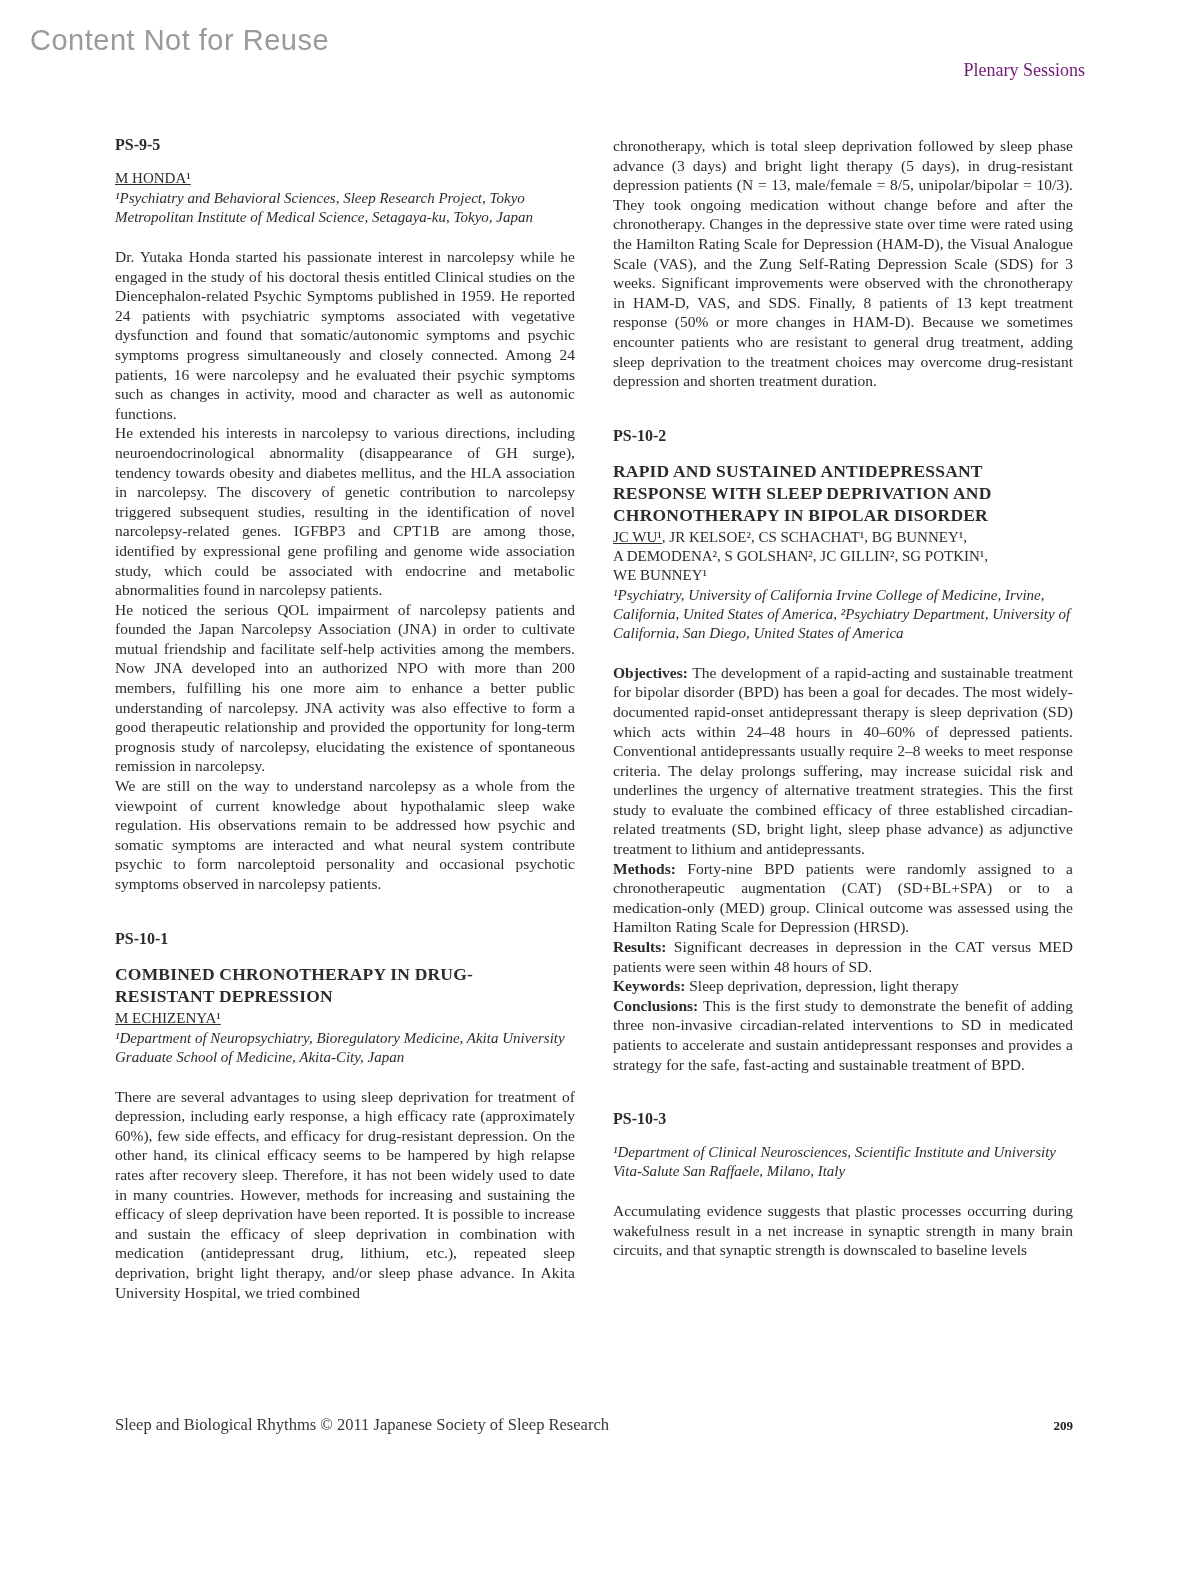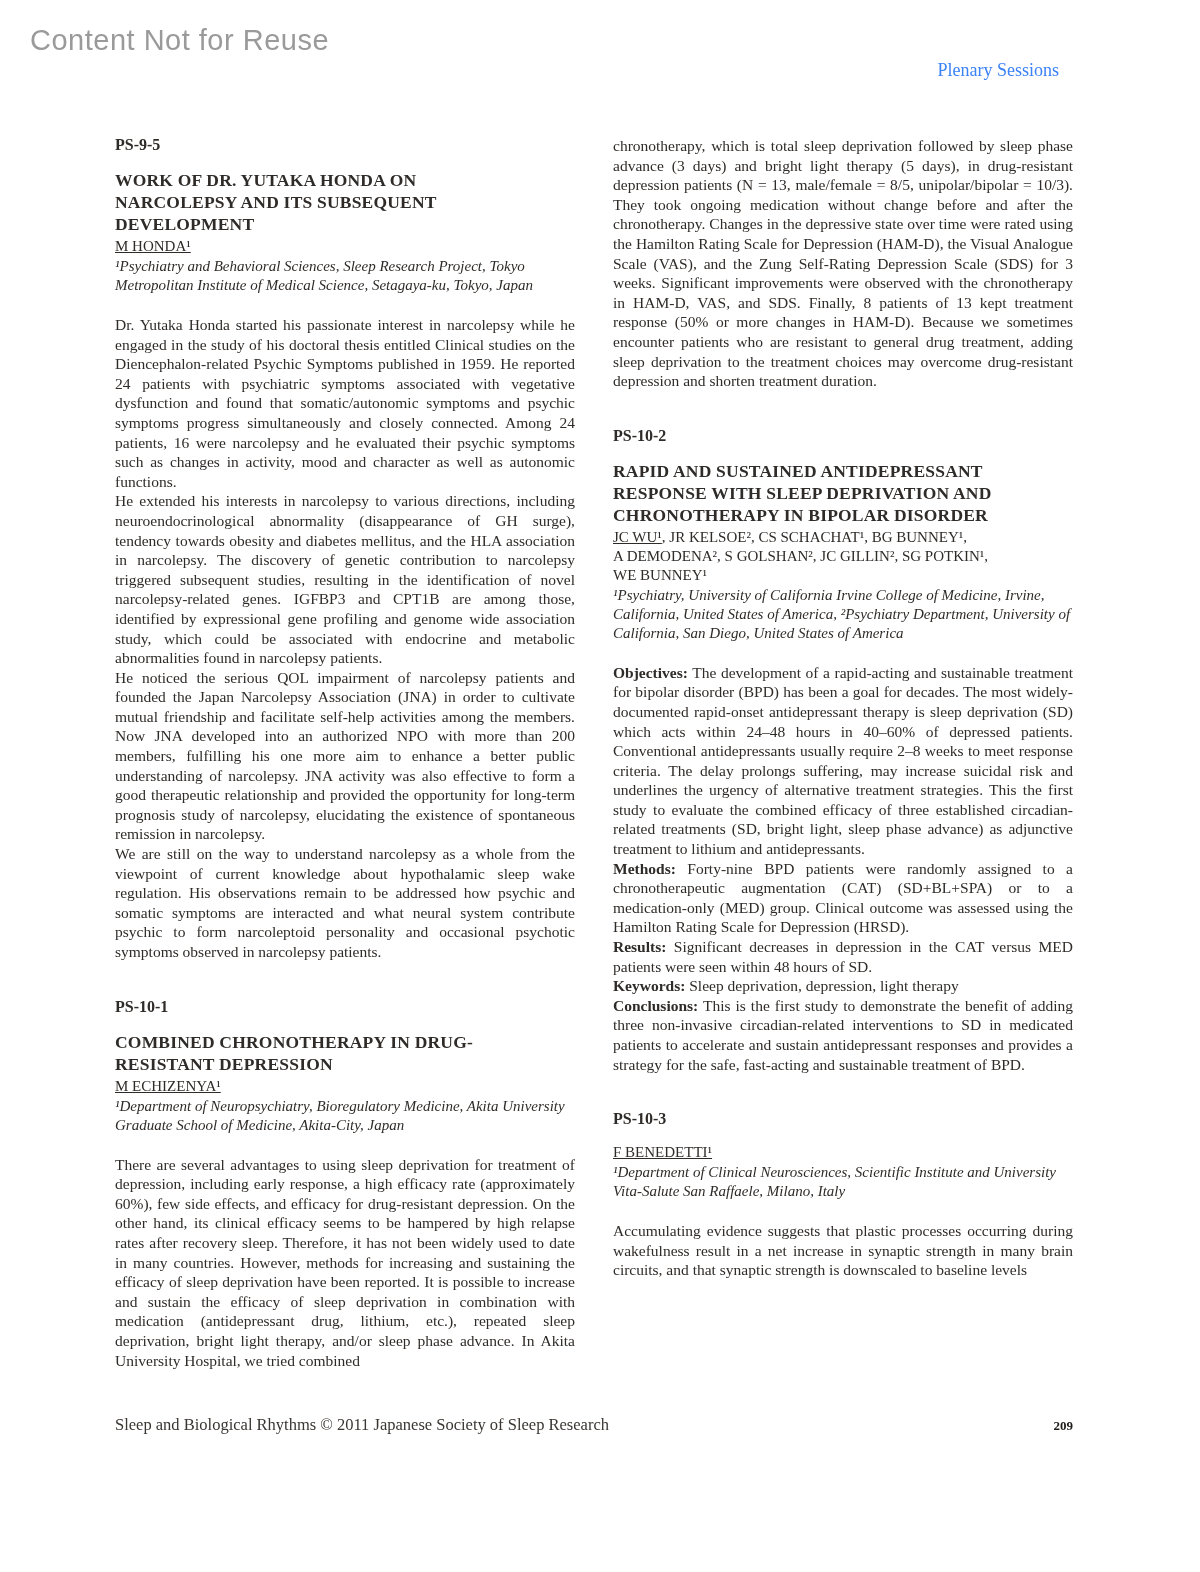--- a/index.html
+++ b/index.html
@@ -14,22 +14,22 @@
     overflow: hidden;
   }
   .watermark {
     position: absolute; left: 30px; top: 24px;
     font-family: "Liberation Sans", sans-serif;
     font-size: 29px; font-weight: 400;
     color: #9a9a9a;
     letter-spacing: 0.5px;
   }
   .running-head {
-    position: absolute; top: 60px; right: 141px;
-    font-size: 18px; color: #3b82f6;
+    position: absolute; top: 60px; right: 115px;
+    font-size: 18px; color: #701a75;
   }
   .content {
     position: absolute; top: 136px; left: 115px;
     width: 958px;
     display: flex; gap: 38px;
   }
   .col { width: 460px; }
   .section { margin-bottom: 36px; }
   .section-id {
     font-weight: bold; font-size: 16px;
@@ -76,23 +76,20 @@
 
 <div class="watermark">Content Not for Reuse</div>
 <div class="running-head">Plenary Sessions</div>
 
 <div class="content">
 
   <div class="col">
 
     <div class="section">
       <p class="section-id">PS-9-5</p>
-      <h2 class="title">WORK OF DR. YUTAKA HONDA ON
-NARCOLEPSY AND ITS SUBSEQUENT
-DEVELOPMENT</h2>
       <div class="authors"><span class="first-author">M HONDA¹</span></div>
       <div class="affiliation">¹Psychiatry and Behavioral Sciences, Sleep Research Project, Tokyo Metropolitan Institute of Medical Science, Setagaya-ku, Tokyo, Japan</div>
       <div class="body">
         <p>Dr. Yutaka Honda started his passionate interest in narcolepsy while he engaged in the study of his doctoral thesis entitled Clinical studies on the Diencephalon-related Psychic Symptoms published in 1959. He reported 24 patients with psychiatric symptoms associated with vegetative dysfunction and found that somatic/autonomic symptoms and psychic symptoms progress simultaneously and closely connected. Among 24 patients, 16 were narcolepsy and he evaluated their psychic symptoms such as changes in activity, mood and character as well as autonomic functions.</p>
         <p>He extended his interests in narcolepsy to various directions, including neuroendocrinological abnormality (disappearance of GH surge), tendency towards obesity and diabetes mellitus, and the HLA association in narcolepsy. The discovery of genetic contribution to narcolepsy triggered subsequent studies, resulting in the identification of novel narcolepsy-related genes. IGFBP3 and CPT1B are among those, identified by expressional gene profiling and genome wide association study, which could be associated with endocrine and metabolic abnormalities found in narcolepsy patients.</p>
         <p>He noticed the serious QOL impairment of narcolepsy patients and founded the Japan Narcolepsy Association (JNA) in order to cultivate mutual friendship and facilitate self-help activities among the members. Now JNA developed into an authorized NPO with more than 200 members, fulfilling his one more aim to enhance a better public understanding of narcolepsy. JNA activity was also effective to form a good therapeutic relationship and provided the opportunity for long-term prognosis study of narcolepsy, elucidating the existence of spontaneous remission in narcolepsy.</p>
         <p>We are still on the way to understand narcolepsy as a whole from the viewpoint of current knowledge about hypothalamic sleep wake regulation. His observations remain to be addressed how psychic and somatic symptoms are interacted and what neural system contribute psychic to form narcoleptoid personality and occasional psychotic symptoms observed in narcolepsy patients.</p>
       </div>
     </div>
 
@@ -128,21 +125,20 @@
         <p><b>Objectives:</b><span> The development of a rapid-acting and sustainable treatment for bipolar disorder (BPD) has been a goal for decades. The most widely-documented rapid-onset antidepressant therapy is sleep deprivation (SD) which acts within 24–48 hours in 40–60% of depressed patients. Conventional antidepressants usually require 2–8 weeks to meet response criteria. The delay prolongs suffering, may increase suicidal risk and underlines the urgency of alternative treatment strategies. This the first study to evaluate the combined efficacy of three established circadian-related treatments (SD, bright light, sleep phase advance) as adjunctive treatment to lithium and antidepressants.</span></p>
         <p><b>Methods:</b><span> Forty-nine BPD patients were randomly assigned to a chronotherapeutic augmentation (CAT) (SD+BL+SPA) or to a medication-only (MED) group. Clinical outcome was assessed using the Hamilton Rating Scale for Depression (HRSD).</span></p>
         <p><b>Results:</b><span> Significant decreases in depression in the CAT versus MED patients were seen within 48 hours of SD.</span></p>
         <p><b>Keywords:</b><span> Sleep deprivation, depression, light therapy</span></p>
         <p><b>Conclusions:</b><span> This is the first study to demonstrate the benefit of adding three non-invasive circadian-related interventions to SD in medicated patients to accelerate and sustain antidepressant responses and provides a strategy for the safe, fast-acting and sustainable treatment of BPD.</span></p>
       </div>
     </div>
 
     <div class="section">
       <p class="section-id">PS-10-3</p>
-      <div class="authors"><span class="first-author">F BENEDETTI¹</span></div>
       <div class="affiliation">¹Department of Clinical Neurosciences, Scientific Institute and University Vita-Salute San Raffaele, Milano, Italy</div>
       <div class="body">
         <p>Accumulating evidence suggests that plastic processes occurring during wakefulness result in a net increase in synaptic strength in many brain circuits, and that synaptic strength is downscaled to baseline levels</p>
       </div>
     </div>
 
   </div>
 </div>
 
 <div class="footer">

